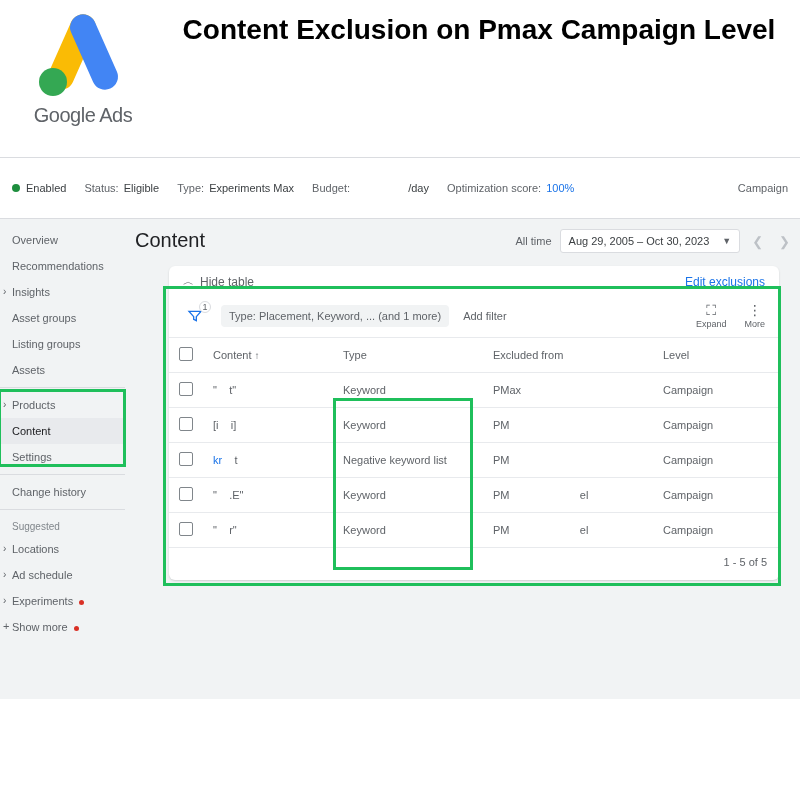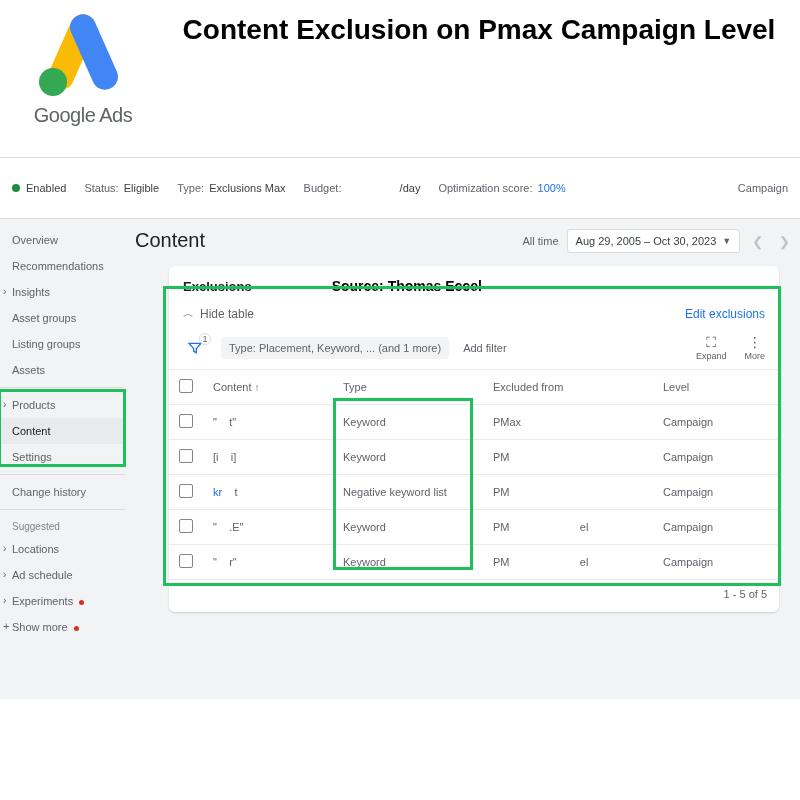--- a/index.html
+++ b/index.html
@@ -29,21 +29,21 @@
   .side-item.plus::before { content: "+"; position: absolute; left: 3px; color: #5f6368; font-size: 11px; top: 6px; }
   .side-item .dot { width: 5px; height: 5px; background: #d93025; border-radius: 50%; display: inline-block; margin-left: 6px; vertical-align: middle; }
   .side-sep { height: 1px; background: #dadce0; margin: 4px 0; }
   .side-label { padding: 7px 12px 4px; font-size: 10px; color: #80868b; }
   .hi-sidebar-box { position: absolute; border: 3px solid #1fbf5b; pointer-events: none; }
 
   .content-col { flex: 1; position: relative; padding-left: 4px; }
   .content-title { font-size: 20px; color: #202124; padding: 10px 6px 8px; }
   .top-right-controls { position: absolute; right: 6px; top: 10px; display: flex; align-items: center; gap: 8px; }
   .all-time { font-size: 11px; color: #5f6368; }
-  .date-btn { background: #fff; border: 1px solid #dadce0; border-radius: 3px; padding: 5px 8px; font-size: 11px; color: #3c4043; display: flex; align-items: center; gap: 6px; cursor: pointer; }
+  .date-btn { background: #fff; border: 1px solid #dadce0; border-radius: 3px; padding: 5px 8px; font-size: 11px; color: #3c4043; display: flex; align-items: center; gap: 13px; cursor: pointer; }
   .caret-down { font-size: 9px; color: #5f6368; }
   .nav-arrow { color: #bdc1c6; font-size: 13px; padding: 4px; cursor: pointer; }
 
   
   .card { background: #fff; margin: 6px 0 0 40px; border-radius: 6px; box-shadow: 0 1px 2px rgba(60,64,67,.2); width: 610px; position: relative; padding-bottom: 4px;}
   .card-title-row { display: flex; align-items: center; padding: 12px 14px 4px; gap: 20px; }
   .card-title { font-size: 13px; color: #202124; font-weight: 600; }
   .source-note { font-size: 14px; font-weight: 700; color: #000; margin-left: 60px; }
   .hide-row { display: flex; align-items: center; justify-content: space-between; padding: 8px 14px; }
   .hide-toggle { display: flex; align-items: center; gap: 6px; color: #5f6368; font-size: 12px; cursor: pointer; }
@@ -90,21 +90,21 @@
   <span class="status-enabled">
     <span class="status-dot"></span>
     <span>Enabled</span>
   </span>
   <span class="status-pair">
     <span>Status:</span>
     <span class="val">Eligible</span>
   </span>
   <span class="status-pair">
     <span>Type:</span>
-    <span class="val">Exclusions Max</span>
+    <span class="val">Experiments Max</span>
   </span>
   <span class="status-pair">
     <span>Budget:</span>
     <span style="display:inline-block; width:50px;"></span>
     <span class="val">/day</span>
   </span>
   <span class="status-pair opt-score">
     <span>Optimization score:</span>
     <span class="val">100%</span>
   </span>
@@ -143,24 +143,20 @@
       <span class="all-time">All time</span>
       <div class="date-btn">
         <span>Aug 29, 2005 – Oct 30, 2023</span>
         <span class="caret-down">▼</span>
       </div>
       <span class="nav-arrow">❮</span>
       <span class="nav-arrow">❯</span>
     </div>
 
     <div class="card">
-      <div class="card-title-row">
-        <span class="card-title">Exclusions</span>
-        <span class="source-note">Source: Thomas Eccel</span>
-      </div>
       <div class="hide-row">
         <div class="hide-toggle">
           <span class="chev">︿</span>
           <span>Hide table</span>
         </div>
         <span class="edit-link">Edit exclusions</span>
       </div>
       <div class="filter-row">
         <div class="funnel">
           <svg width="16" height="16" viewBox="0 0 24 24" fill="none" stroke="#1a73e8" stroke-width="2">

